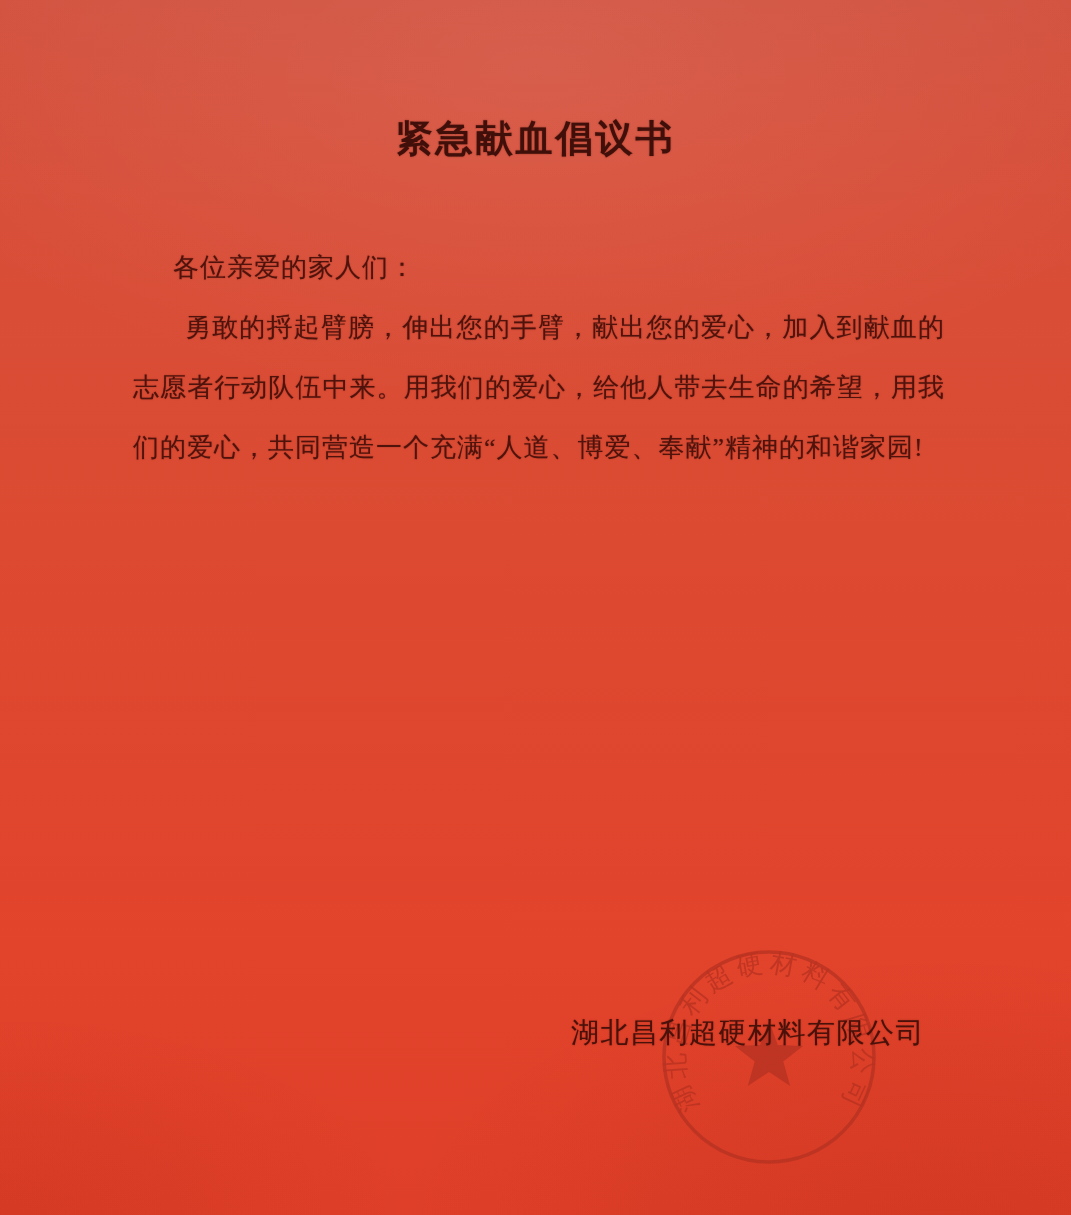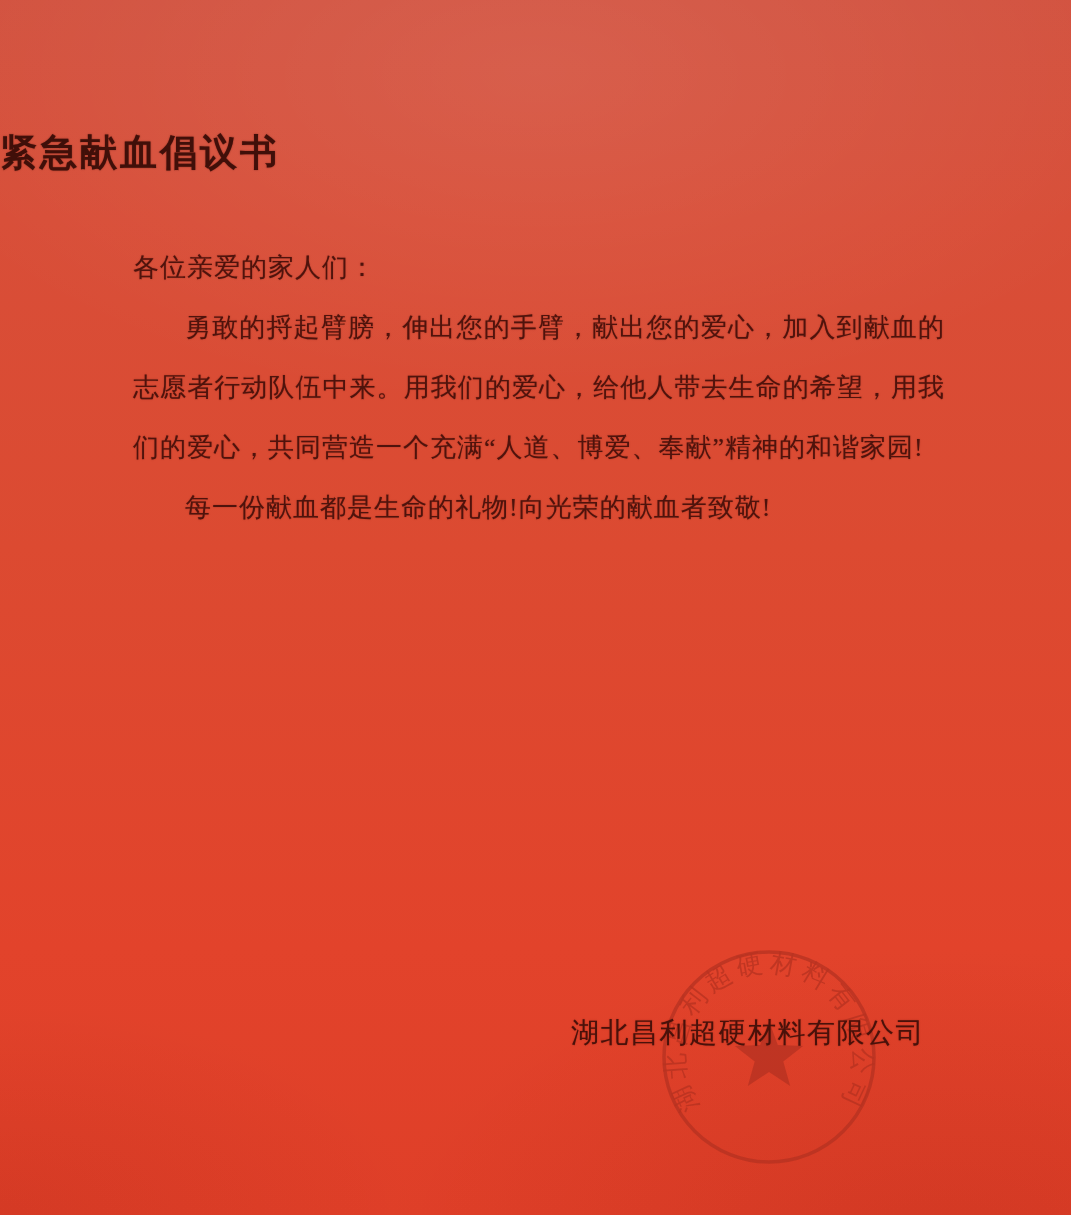--- a/index.html
+++ b/index.html
@@ -11,35 +11,35 @@
     font-family:"Liberation Serif","DejaVu Serif",serif;
   }
   .photo::before{
     content:"";position:absolute;inset:0;pointer-events:none;
     background:
       radial-gradient(ellipse 950px 480px at 50% 6%, rgba(255,255,255,0.08), rgba(255,255,255,0) 70%),
       radial-gradient(ellipse 800px 420px at 88% 102%, rgba(120,12,4,0.12), rgba(120,12,4,0) 70%),
       radial-gradient(ellipse 600px 300px at 0% 100%, rgba(120,12,4,0.10), rgba(120,12,4,0) 70%);
   }
   .title{
-    position:absolute;top:128px;left:0;width:100%;
-    text-align:left;
+    position:absolute;top:114px;left:0;width:100%;
+    text-align:center;
     font-size:37px;font-weight:bold;letter-spacing:3px;
     color:#400f09;
     text-shadow:0 0 1.5px rgba(64,15,9,0.65);
   }
   .body-text{
     position:absolute;top:238px;left:133px;width:812px;
     font-size:26px;line-height:60px;letter-spacing:1px;
     color:#4f130c;
     text-align:justify;
     text-shadow:0 0 1.3px rgba(79,19,12,0.55);
   }
   .body-text p{margin:0;text-indent:2em;}
-  .body-text p.salutation{text-indent:0;}
+  .body-text p.salutation{text-indent:0;margin-left:40px;}
   .company{
     position:absolute;top:1014px;right:146px;
     font-size:28px;letter-spacing:1.5px;
     color:#49110a;z-index:3;
     text-shadow:0 0 1.3px rgba(73,17,10,0.55);
   }
   .date{
     position:absolute;top:1078px;right:205px;
     font-size:27px;letter-spacing:3px;
     color:#49110a;z-index:3;
@@ -56,21 +56,20 @@
 </head>
 <body>
 
 <div class="photo">
 
   <div class="title">紧急献血倡议书</div>
 
   <div class="body-text">
     <p class="salutation">各位亲爱的家人们：</p>
     <p>勇敢的捋起臂膀，伸出您的手臂，献出您的爱心，加入到献血的志愿者行动队伍中来。用我们的爱心，给他人带去生命的希望，用我们的爱心，共同营造一个充满“人道、博爱、奉献”精神的和谐家园!</p>
-    <p>每一份献血都是生命的礼物!向光荣的献血者致敬!</p>
   </div>
 
   <svg class="seal" viewBox="-117 -117 234 234" xmlns="http://www.w3.org/2000/svg">
     <circle cx="0" cy="0" r="105" fill="none" stroke="#b33120" stroke-width="3.5" opacity="0.8"></circle>
     <polygon points="0,-36 8.8,-12.1 34.2,-11.1 14.3,4.6 21.2,29.1 0,15 -21.2,29.1 -14.3,4.6 -34.2,-11.1 -8.8,-12.1" fill="#b33120" opacity="0.8"></polygon>
     <path id="sealArc" d="M -60 60 A 85 85 0 1 1 60 60" fill="none"></path>
     <text font-size="26" letter-spacing="5" fill="#b33120" opacity="0.8" font-family="Liberation Serif, serif">
       <textPath href="#sealArc" startOffset="50%" text-anchor="middle">湖北昌利超硬材料有限公司</textPath>
     </text>
   </svg>

